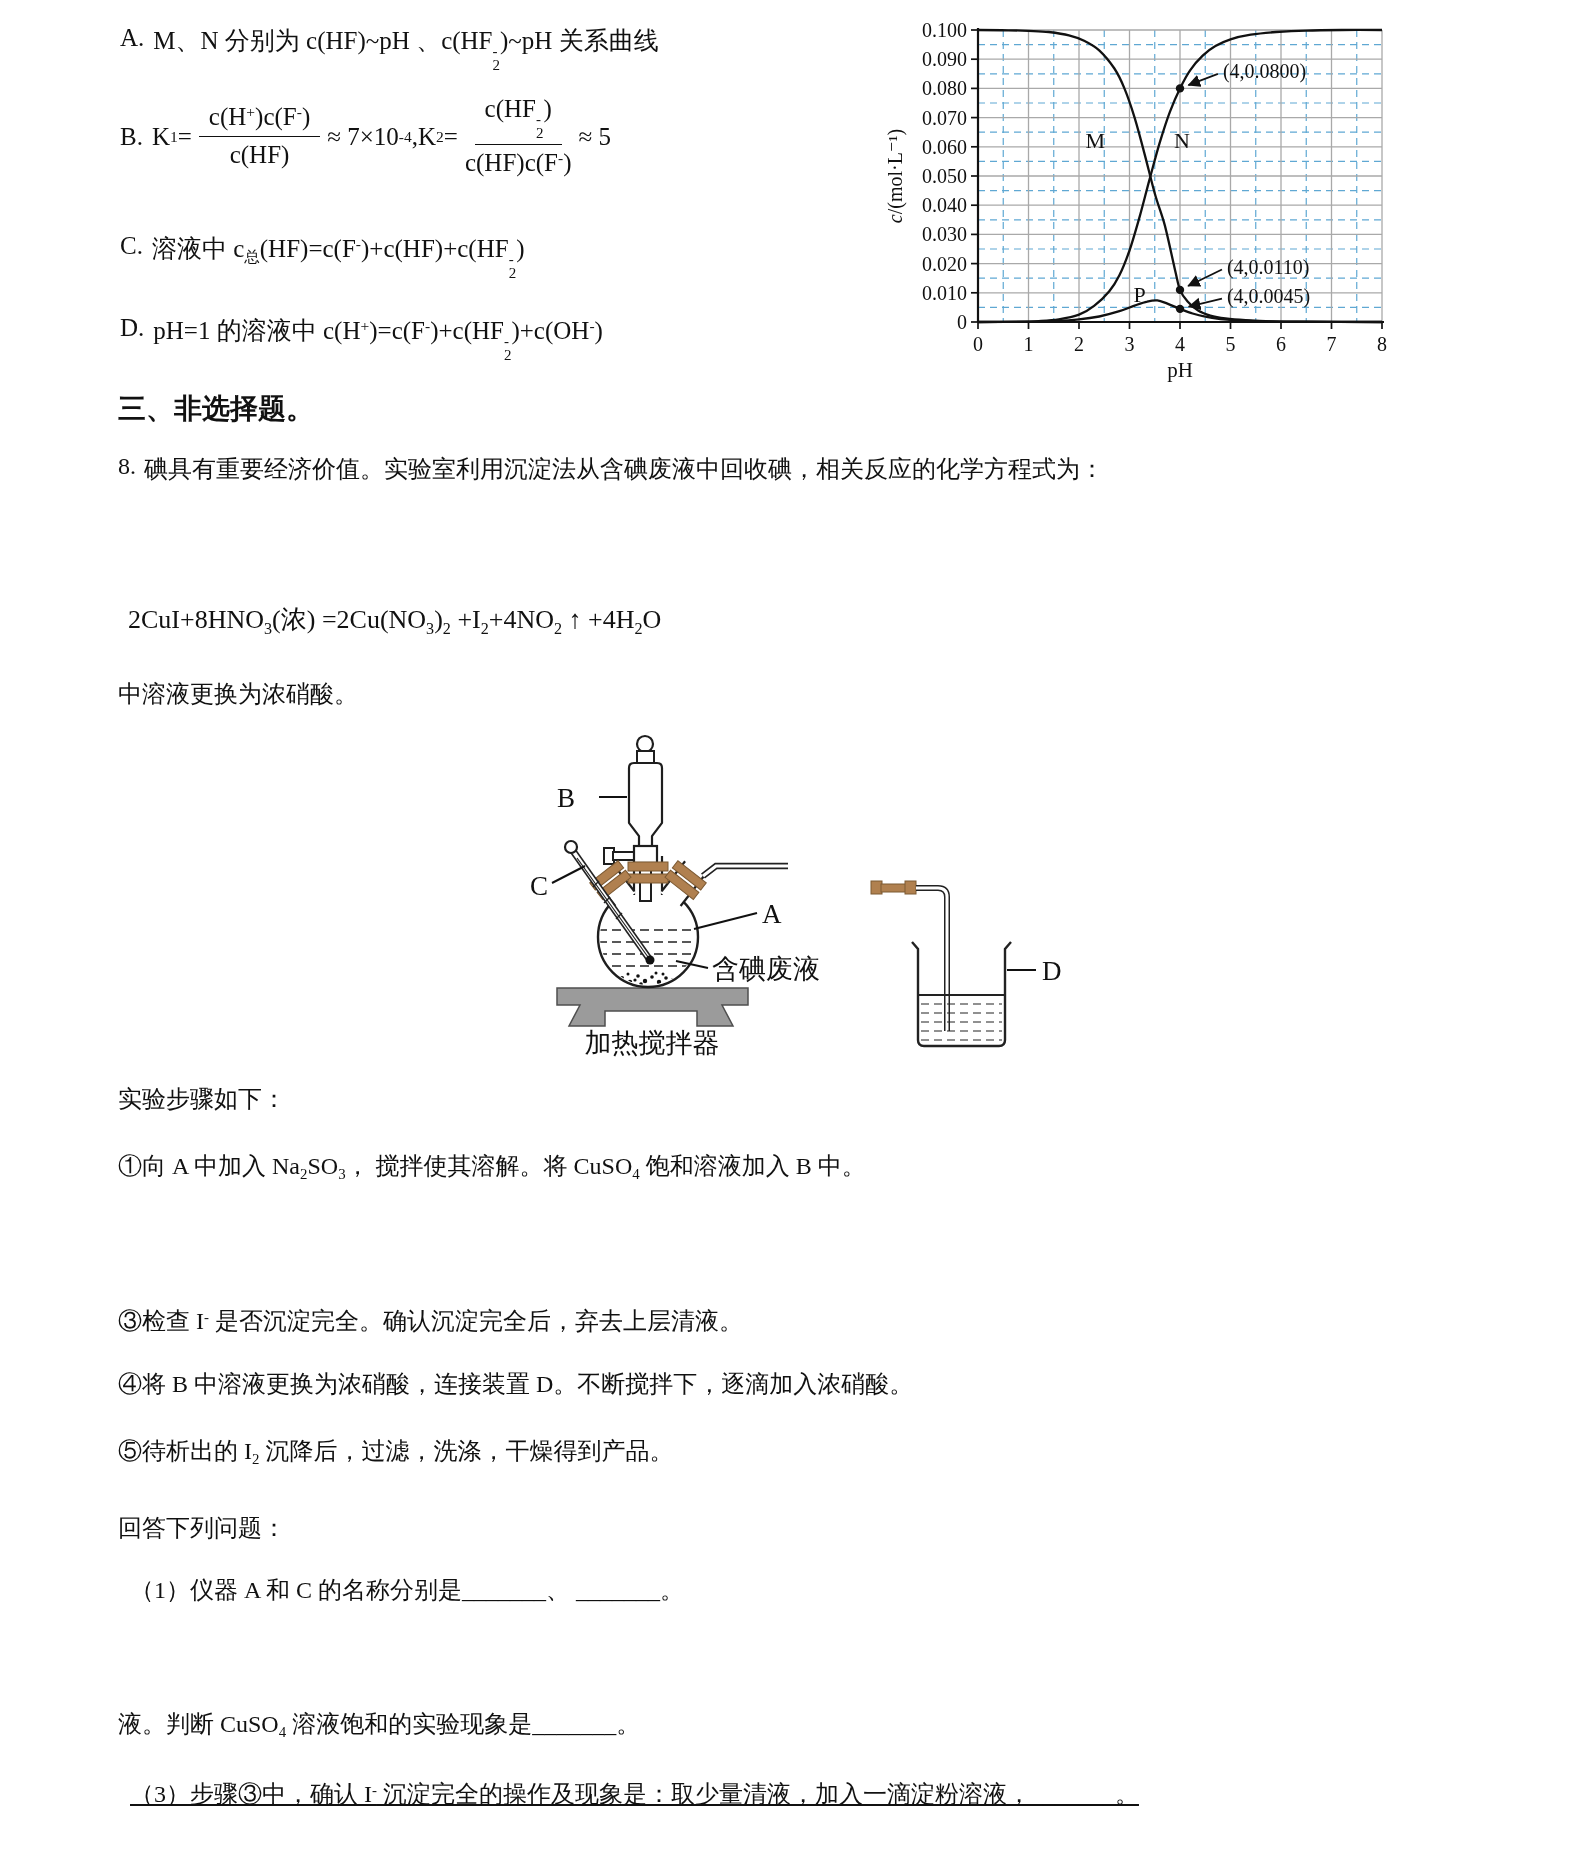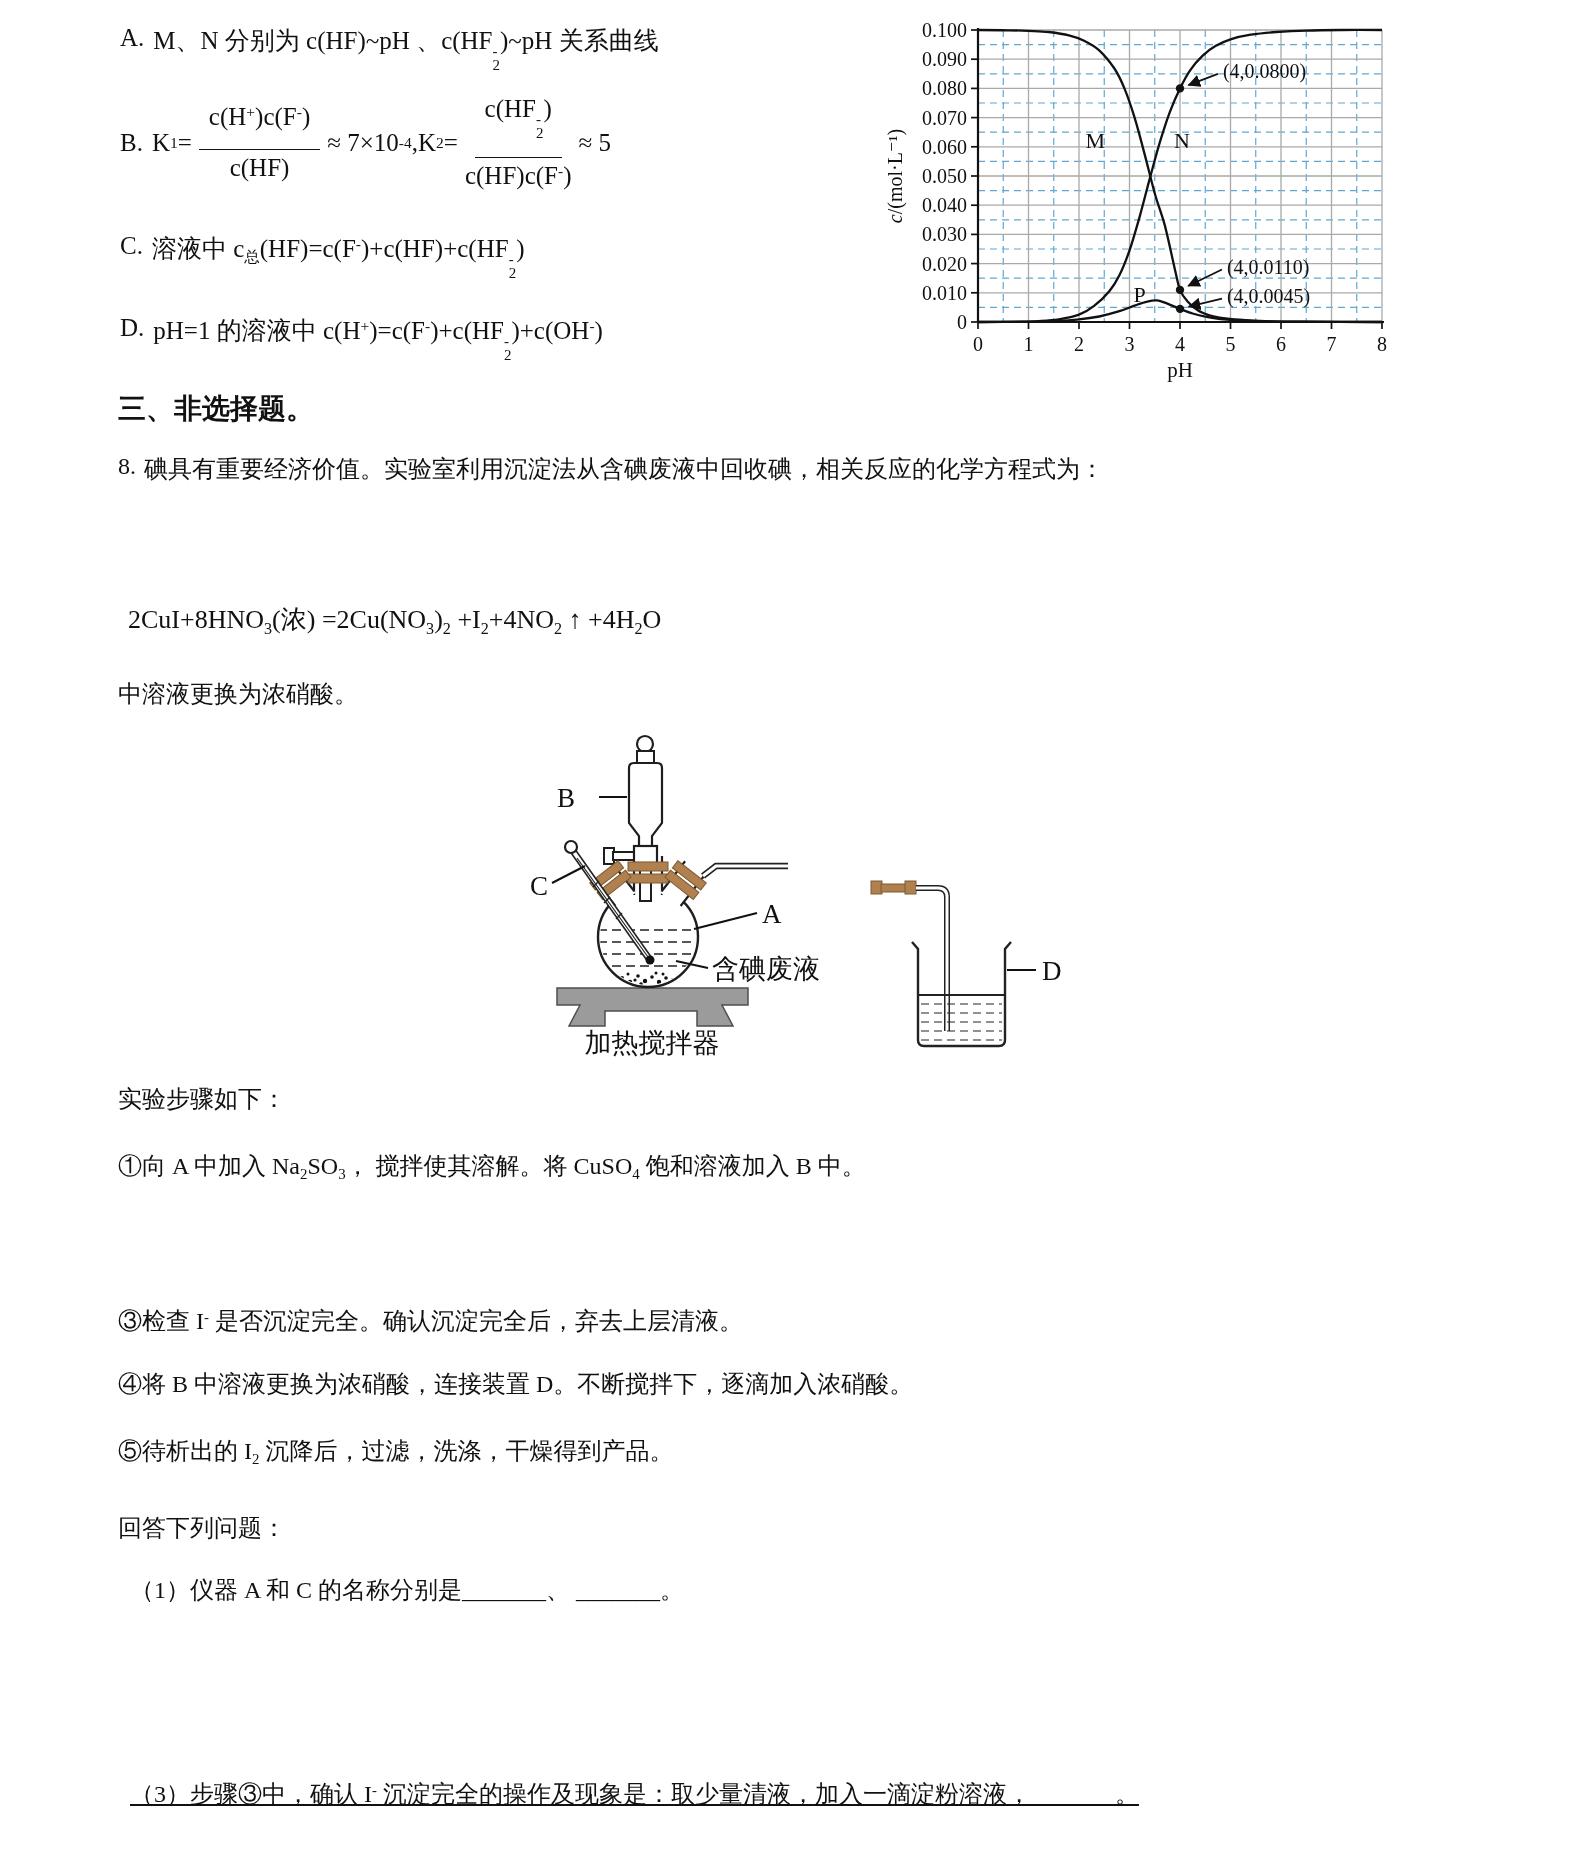--- a/index.html
+++ b/index.html
@@ -13,21 +13,21 @@
   .opt-mid { align-items:center; }
   .hdr { font-weight:bold; font-size:28px; }
   .eq { font-size:26px; }
   sub.sb { font-size:0.62em; vertical-align:-0.35em; line-height:0; }
   sup.sp { font-size:0.62em; vertical-align:0.5em; line-height:0; }
   .ss { display:inline-flex; flex-direction:column; align-items:flex-start;
         font-size:0.6em; line-height:0.95; vertical-align:-0.45em; }
   .ss span { display:block; }
   .frac { display:inline-flex; flex-direction:column; align-items:center;
           vertical-align:middle; margin:0 7px; line-height:1.15; }
-  .frac .num { padding:0 10px 17px 10px; border-bottom:1.6px solid #111; }
+  .frac .num { padding:0 10px 4px 10px; border-bottom:1.6px solid #111; }
   .frac .den { padding-top:4px; }
   svg text { font-family:"Liberation Serif","DejaVu Serif",serif; fill:#111; }
   .chart-wrap { position:absolute; left:878px; top:8px; width:580px; height:378px; }
   .diagram-wrap { position:absolute; left:520px; top:728px; width:570px; height:332px; }
 </style>
 </head>
 <body>
 
 <div class="page">
 
@@ -307,15 +307,16 @@
   </div>
 
   <div class="line" style="left:118px;top:1083px;text-align:right;">实验步骤如下：</div>
   <div class="line" style="left:118px;top:1150px;">①向 A 中加入 Na<sub class="sb">2</sub>SO<sub class="sb">3</sub>， 搅拌使其溶解。将 CuSO<sub class="sb">4</sub> 饱和溶液加入 B 中。</div>
   <div class="line" style="left:118px;top:1305px;">③检查 I<sup class="sp">-</sup> 是否沉淀完全。确认沉淀完全后，弃去上层清液。</div>
   <div class="line" style="left:118px;top:1368px;">④将 B 中溶液更换为浓硝酸，连接装置 D。不断搅拌下，逐滴加入浓硝酸。</div>
   <div class="line" style="left:118px;top:1435px;">⑤待析出的 I<sub class="sb">2</sub> 沉降后，过滤，洗涤，干燥得到产品。</div>
 
   <div class="line" style="left:118px;top:1512px;">回答下列问题：</div>
   <div class="line" style="left:130px;top:1574px;">（1）仪器 A 和 C 的名称分别是_______、 _______。</div>
+  <div class="line" style="left:118px;top:1708px;">液。判断 CuSO<sub class="sb">4</sub> 溶液饱和的实验现象是_______。</div>
   <div class="line" style="left:130px;top:1778px;text-decoration:underline;">（3）步骤③中，确认 I<sup class="sp">-</sup> 沉淀完全的操作及现象是：取少量清液，加入一滴淀粉溶液，_______。</div>
 
 </div>
 
 </body></html>

